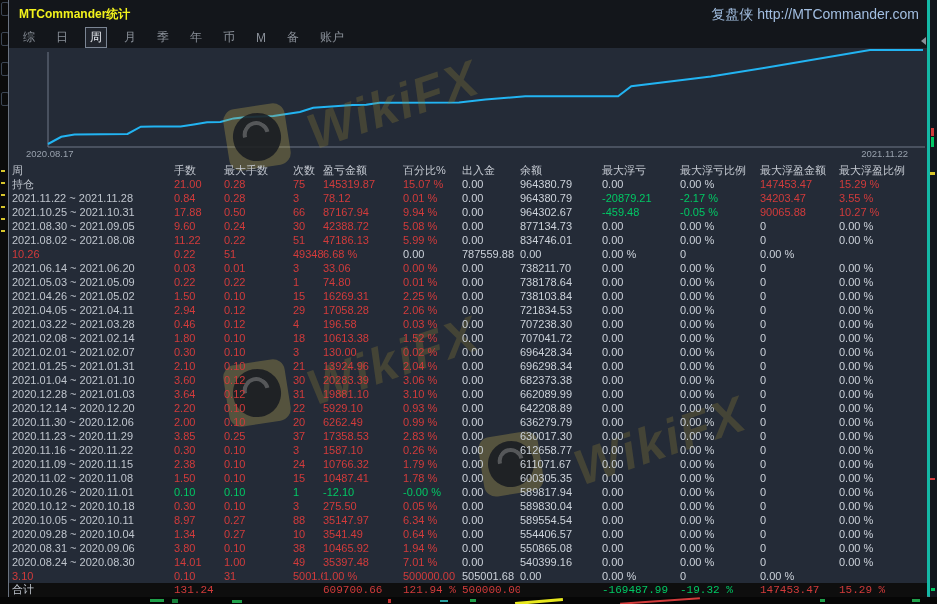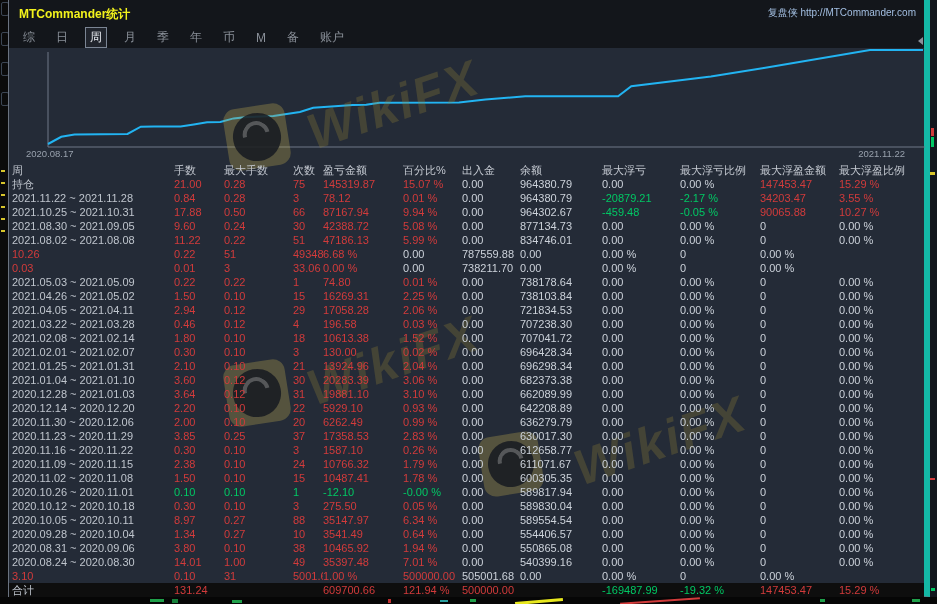--- a/index.html
+++ b/index.html
@@ -7,25 +7,25 @@
        font-family:"Liberation Sans","DejaVu Sans",sans-serif;}
   
   .left-sliver{position:absolute;left:0;top:0;width:8px;height:604px;background:#0b0b0b;}
   .lbox{position:absolute;left:1px;width:6px;height:12px;border:1px solid #3c4654;border-radius:2px;}
   .ydash{position:absolute;left:1px;width:4px;height:2px;background:#d8c52a;}
   .right-sliver{position:absolute;left:930px;top:0;width:7px;height:604px;background:#12161d;}
   .bottom-strip{position:absolute;left:0;top:597px;width:937px;height:7px;background:#060606;}
   .mk{position:absolute;}
   
   .window{position:absolute;left:8px;top:0;width:922px;height:597px;background:#242b37;
-          border-left:1px solid #6b7380;border-right:6px solid #14b8a6;border-bottom:1px solid #6b7380;
+          border-left:1px solid #6b7380;border-right:3px solid #14b8a6;border-bottom:1px solid #6b7380;
           box-sizing:border-box;}
   .titlebar{position:absolute;left:0;top:0;width:100%;height:27px;background:#13161b;}
   .app-title{position:absolute;left:10px;top:6px;font-size:12px;font-weight:bold;color:#f2f21c;}
-  .site-link{position:absolute;right:8px;top:6px;font-size:10px;color:#a3bfe2;}
+  .site-link{position:absolute;right:8px;top:6px;font-size:14px;color:#a3bfe2;}
   .menubar{position:absolute;left:0;top:27px;width:100%;height:21px;background:#13161b;
            display:flex;align-items:center;padding-left:10px;box-sizing:border-box;}
   .mi{color:#8a9099;font-size:12px;margin-right:13px;padding:1px 4px;cursor:default;}
   .mi.sel{color:#e8ebf0;border:1px solid #7b8594;background:#20242c;}
   
   .chart{position:absolute;left:0;top:48px;width:920px;height:112px;}
   .axis-label{position:absolute;font-size:9.5px;color:#98a1ad;}
   
   .wm-logo{position:absolute;border-radius:12px;background:rgba(186,166,78,.33);transform:rotate(-9deg);}
   .wm-logo .inner{position:absolute;left:12%;top:12%;width:76%;height:76%;border-radius:50%;
@@ -38,21 +38,21 @@
   
   .table{position:absolute;left:0;top:163px;width:100%;}
   .trow{display:grid;grid-template-columns:162px 50px 69px 30px 80px 59px 58px 82px 78px 80px 79px auto;
         height:14px;line-height:14px;padding-left:3px;}
   .cell{font-size:11px;white-space:nowrap;overflow:hidden;}
   .cell.h{color:#c3c8d0;}
   .t-date{color:#bfc5cd;}
   .t-red{color:#d23b3b;}
   .t-green{color:#00c864;}
   .t-white{color:#ccd2da;}
-  .trow.total{background:#0e0e0e;}
+  .trow.total{background:#0e0e0e;font-family:Liberation Mono, monospace;}
   .grip{position:absolute;right:1px;top:37px;width:0;height:0;
         border-top:4px solid transparent;border-bottom:4px solid transparent;border-right:5px solid #8a9099;}
 </style>
 </head>
 <body>
 
 <div class="left-sliver">
   <div class="lbox" style="top:2px"></div>
   <div class="lbox" style="top:32px"></div>
   <div class="lbox" style="top:62px"></div>
@@ -229,20 +229,21 @@
           <div class="cell t-red">49348.18</div>
           <div class="cell t-red">6.68 %</div>
           <div class="cell t-white">0.00</div>
           <div class="cell t-white">787559.88</div>
           <div class="cell t-white">0.00</div>
           <div class="cell t-white">0.00 %</div>
           <div class="cell t-white">0</div>
           <div class="cell t-white">0.00 %</div>
         </div>
         <div class="trow">
+          <div class="cell t-date">2021.06.14 ~ 2021.06.20</div>
           <div class="cell t-red">0.03</div>
           <div class="cell t-red">0.01</div>
           <div class="cell t-red">3</div>
           <div class="cell t-red">33.06</div>
           <div class="cell t-red">0.00 %</div>
           <div class="cell t-white">0.00</div>
           <div class="cell t-white">738211.70</div>
           <div class="cell t-white">0.00</div>
           <div class="cell t-white">0.00 %</div>
           <div class="cell t-white">0</div>

